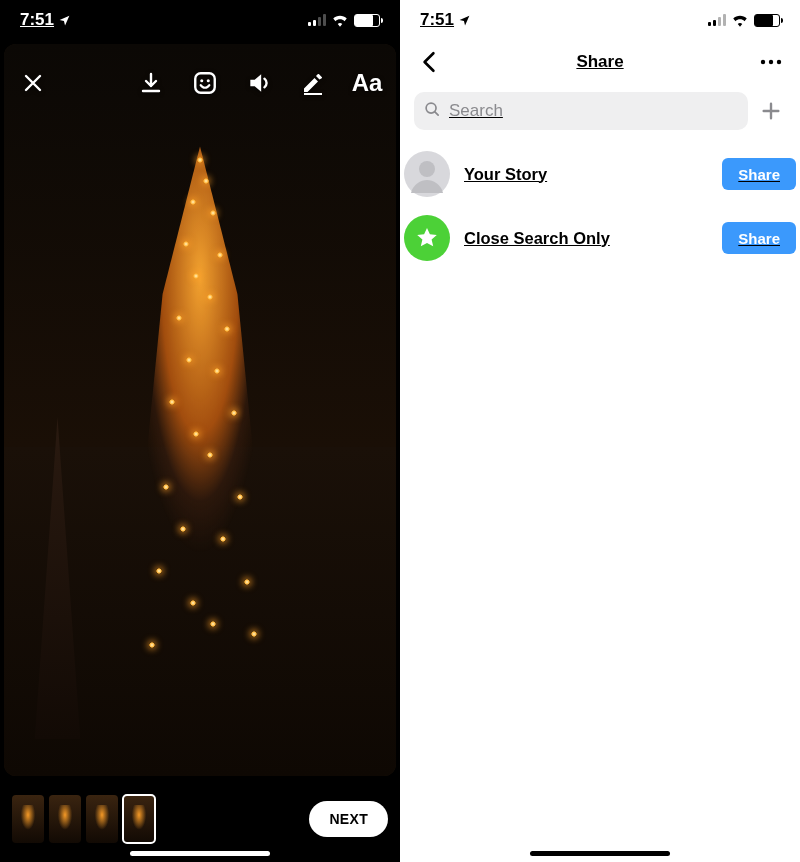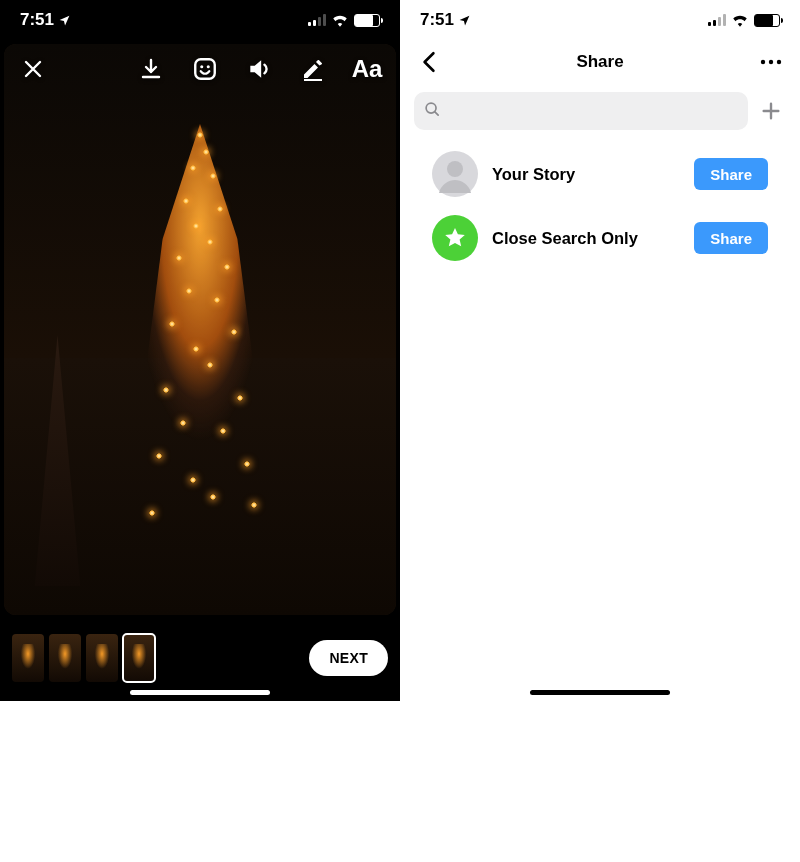--- a/index.html
+++ b/index.html
@@ -1,17 +1,17 @@
 <!DOCTYPE html>
 <html><head>
 <meta charset="utf-8">
 <style>
   * { box-sizing: border-box; margin: 0; padding: 0; font-family: -apple-system, "Helvetica Neue", Arial, sans-serif; }
   body { width: 800px; height: 862px; display: flex; background: #fff; overflow: hidden; }
-  .phone { width: 400px; height: 701px; position: relative; }
+  .phone { width: 400px; height: 862px; position: relative; text-decoration: underline; }
   .left { background: #000; color: #fff; }
   .right { background: #fff; color: #000; }
 
   
   .status-bar { height: 40px; display: flex; justify-content: space-between; align-items: center; padding: 0 20px; font-size: 17px; font-weight: 600; }
   .right .status-bar { color: #000; }
   .sb-items { display: flex; align-items: center; gap: 5px; }
   .sb-time { display:flex; align-items:center; gap:4px; }
   .loc-icon svg { display:block; }
 
@@ -58,21 +58,21 @@
   .dots span:nth-child(11){left:42%;top:40%}.dots span:nth-child(12){left:58%;top:42%}
   .dots span:nth-child(13){left:32%;top:48%}.dots span:nth-child(14){left:68%;top:50%}
   .dots span:nth-child(15){left:46%;top:54%}.dots span:nth-child(16){left:54%;top:58%}
   .dots span:nth-child(17){left:28%;top:64%}.dots span:nth-child(18){left:72%;top:66%}
   .dots span:nth-child(19){left:38%;top:72%}.dots span:nth-child(20){left:62%;top:74%}
   .dots span:nth-child(21){left:24%;top:80%}.dots span:nth-child(22){left:76%;top:82%}
   .dots span:nth-child(23){left:44%;top:86%}.dots span:nth-child(24){left:56%;top:90%}
   .dots span:nth-child(25){left:20%;top:94%}.dots span:nth-child(26){left:80%;top:92%}
 
   
-  .editor-toolbar { position:absolute; top:54px; left:18px; right:18px; height:44px; display:flex; justify-content:space-between; align-items:flex-start; z-index:4;}
+  .editor-toolbar { position:absolute; top:54px; left:18px; right:18px; height:44px; display:flex; justify-content:space-between; align-items:flex-end; z-index:4;}
   .tb-right { display:flex; align-items:center; gap:24px; }
   .tb-icon { width:30px; height:30px; display:flex; align-items:center; justify-content:center; color:#fff; filter: drop-shadow(0 1px 2px rgba(0,0,0,.8)); }
   .tb-icon.text { font-weight:700; font-size:24px; }
 
   
   .bottom-strip { position:absolute; bottom:0; left:0; right:0; height:86px; display:flex; align-items:center; padding:0 12px;border-radius:16px; }
   .thumbs { display:flex; gap:5px; }
   .thumb { width:32px; height:48px; border-radius:4px; background:linear-gradient(#3a2410,#120a04); position:relative; overflow:hidden; }
   .thumb::after{ content:""; position:absolute; left:50%; top:20%; width:16px; height:70%; transform:translateX(-50%);
                  background:radial-gradient(ellipse 60% 60% at 50% 30%,rgba(255,160,40,.95),transparent 75%); }
@@ -87,21 +87,21 @@
   .nav-bar { height:44px; display:flex; align-items:center; justify-content:space-between; padding:0 14px; }
   .nav-title { font-size:17px; font-weight:600; }
   .nav-btn { width:30px; height:30px; display:flex; align-items:center; justify-content:center; color:#000; }
 
   .search-row { display:flex; align-items:center; gap:8px; padding:8px 14px 6px; }
   .search-box { flex:1; height:38px; background:#efeff0; border-radius:10px; display:flex; align-items:center; padding:0 10px; gap:8px; color:#8a8a8e; }
   .search-box input { border:none; background:transparent; flex:1; font-size:17px; color:#000; outline:none; }
   .search-box input::placeholder { color:#8a8a8e; }
   .add-btn { width:30px; height:30px; display:flex; align-items:center; justify-content:center; color:#8a8a8e; }
 
-  .share-list { padding:6px 32px; }
+  .share-list { padding:6px 4px; }
   .share-row { display:flex; align-items:center; height:64px; gap:14px; }
   .avatar-circle { width:46px; height:46px; border-radius:50%; background:#d8d8dc; display:flex; align-items:center; justify-content:center; color:#fff; }
   .avatar-green { background:#4cd137; }
   .row-label { font-size:16.5px; font-weight:600; flex:1; }
   .share-btn { background:#3b99fc; color:#fff; border:none; border-radius:6px; height:32px; padding:0 16px; font-size:15px; font-weight:600; }
 </style>
 </head>
 <body>
 
 <div class="phone left">
@@ -265,20 +265,21 @@
   </div>
 
   <div class="search-row">
     <div class="search-box">
       <span>
         <svg width="17" height="17" viewBox="0 0 24 24">
             <circle cx="10" cy="10" r="7" fill="none" stroke="#8a8a8e" stroke-width="2.4"></circle>
             <line x1="20" y1="20" x2="15" y2="15" stroke="#8a8a8e" stroke-width="2.4" stroke-linecap="round"></line>
           </svg>
       </span>
+      <input type="text" placeholder="Search" style="">
     </div>
     <div class="add-btn">
       <svg width="22" height="22" viewBox="0 0 24 24">
           <path stroke="#8a8a8e" stroke-width="2.6" stroke-linecap="round" d="M12 4v16M4 12h16"></path>
         </svg>
     </div>
   </div>
 
   <div class="share-list">
 

